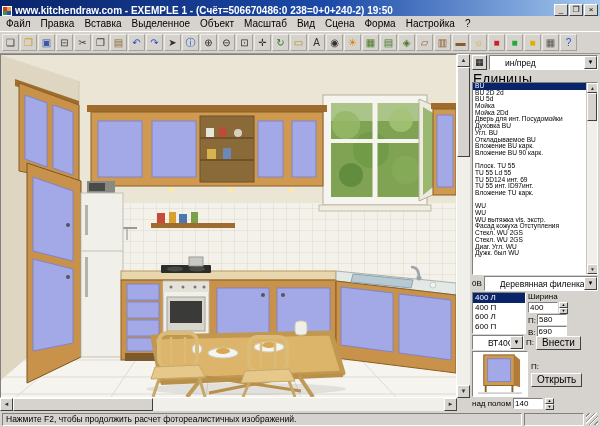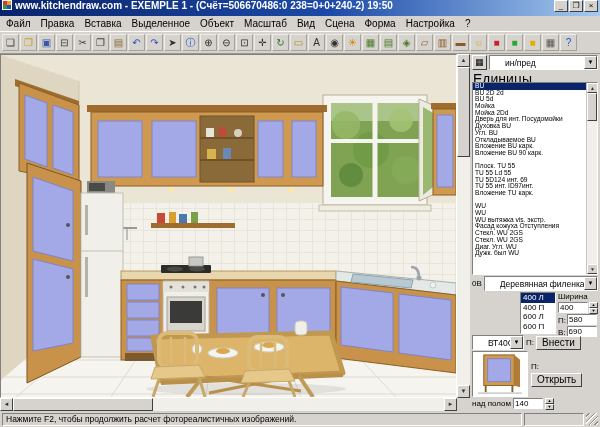--- a/index.html
+++ b/index.html
@@ -2,21 +2,21 @@
 <html><head>
 <meta charset="utf-8">
 <style>
   * { box-sizing: border-box; margin: 0; padding: 0; }
   html,body { width:600px; height:427px; overflow:hidden; }
   body { font-family:"Liberation Sans", sans-serif; background:#d6d3ce; }
   .window { width:600px; height:427px; background:#d6d3ce; display:flex; flex-direction:column; }
 
   
   .titlebar { height:16px; background:linear-gradient(90deg,#0a246a 0%,#1c4aa8 55%,#a6caf0 100%);
-    display:flex; align-items:flex-start; padding:0 2px; gap:3px; flex:0 0 auto; }
+    display:flex; align-items:flex-end; padding:0 2px; gap:3px; flex:0 0 auto; }
   .app-icon { width:10px; height:10px; border:1px solid #fff;
     background:
       linear-gradient(#d23b2e 0 0) 0 0/4px 4px no-repeat,
       linear-gradient(#f0a020 0 0) 4px 0/4px 4px no-repeat,
       linear-gradient(#2f9a44 0 0) 0 4px/4px 4px no-repeat,
       linear-gradient(#2a4ac8 0 0) 4px 4px/4px 4px no-repeat,#fff; }
   .title-text { color:#fff; font-size:10px; font-weight:bold; flex:1; white-space:nowrap; overflow:hidden; }
   .win-btns { display:flex; gap:1px; }
   .win-btn { width:14px; height:12px; font-size:8px; line-height:9px; text-align:center; color:#000;
     background:#d6d3ce; border:1px solid; border-color:#fff #404040 #404040 #fff; cursor:default; }
@@ -65,21 +65,21 @@
 
   .listbox { flex:1; min-height:0; display:flex; background:#fff; border:1px solid; border-color:#808080 #fff #fff #808080; overflow:hidden; }
   .list-items { flex:1; overflow:hidden; }
   .list-item { height:6.7px; line-height:6.7px; font-size:6.6px; padding-left:2px; white-space:nowrap; overflow:hidden; }
   .list-item.selected { background:#0a246a; color:#fff; }
   .list-sb { width:11px; display:flex; flex-direction:column; background:#f0efe9; border-left:1px solid #c8c5bc; }
   .list-sb .sb-btn { width:11px; height:10px; font-size:5px; line-height:8px; }
   .list-sb .sb-thumb-v { height:28px; }
 
   .variant-area { height:42px; display:flex; gap:2px; flex:0 0 auto; }
-  .variant-list { width:54px; background:#fff; border:1px solid; border-color:#808080 #fff #fff #808080; overflow:hidden;margin-left:48px; }
+  .variant-list { width:54px; background:#fff; border:1px solid; border-color:#808080 #fff #fff #808080; overflow:hidden; }
   .variant-item { height:9.5px; line-height:9.5px; font-size:8px; padding-left:2px; }
   .variant-item.selected { background:#0a246a; color:#fff; }
   .dims { flex:1; display:flex; flex-direction:column; gap:1px; font-size:8px; }
   .dim-row { display:flex; align-items:flex-end; gap:1px; }
   .field { height:11px; width:30px; background:#fff; border:1px solid; border-color:#808080 #fff #fff #808080;
     font-size:8px; font-family:"Liberation Sans",sans-serif; padding:0 1px; }
   .spin { width:9px; height:11px; display:flex; flex-direction:column; }
   .spin span { flex:1; background:#d6d3ce; border:1px solid; border-color:#fff #404040 #404040 #fff;
     font-size:4px; line-height:4px; text-align:center; }
   .btn { height:14px; background:#d6d3ce; border:1px solid; border-color:#fff #404040 #404040 #fff;

